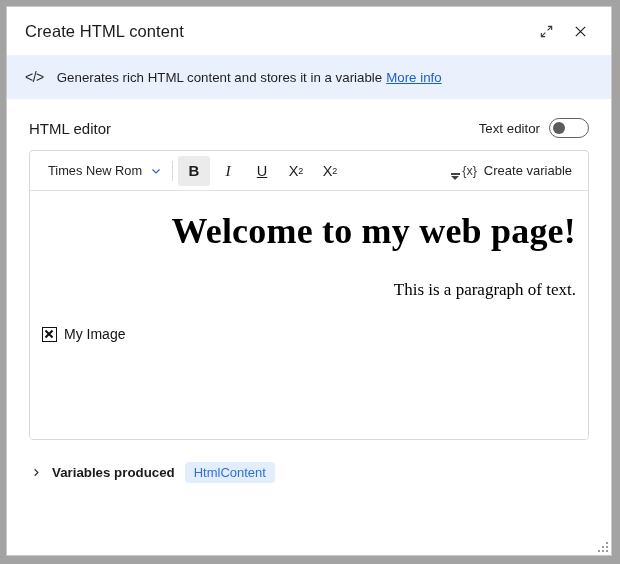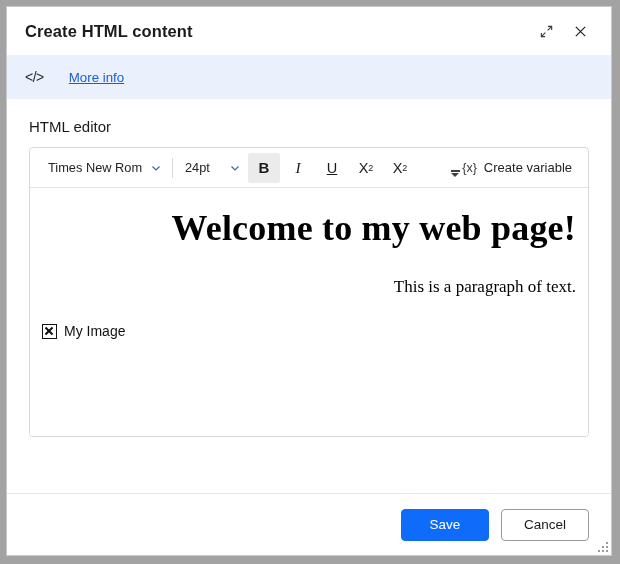--- a/index.html
+++ b/index.html
@@ -34,21 +34,21 @@
     min-height: 48px;
     display: flex;
     align-items: center;
     padding: 0 14px 0 18px;
     background: #ffffff;
     box-sizing: border-box;
   }
   .title-text {
     font-size: 16.5px;
     color: #1b1b1b;
-    font-weight: 700;
+    font-weight: 400;
     letter-spacing: 0.1px;
     flex: 1;
   }
   .title-btn {
     width: 34px;
     height: 32px;
     display: flex;
     align-items: center;
     justify-content: center;
     cursor: pointer;
@@ -73,21 +73,21 @@
     letter-spacing: -0.5px;
   }
   .banner-text {
     font-size: 13.3px;
     color: #1f1f1f;
   }
   .banner-link {
     font-size: 13.3px;
     color: #1a5fd0;
     text-decoration: underline;
-    margin-left: 12px;
+    margin-left: 4px;
     cursor: pointer;
   }
 
   
   .body {
     flex: 1;
     padding: 0 22px;
     box-sizing: border-box;
     display: flex;
     flex-direction: column;
@@ -391,52 +391,51 @@
       </div>
       <div class="title-btn">
         <svg width="15" height="15" viewBox="0 0 16 16" fill="none" stroke="#1f1f1f" stroke-width="1.25">
           <path d="M3 3l10 10M13 3L3 13"></path>
         </svg>
       </div>
     </div>
 
     <div class="banner">
       <span class="banner-icon">&lt;/&gt;</span>
+      <span class="banner-text">Generates rich HTML content and stores it in a variable</span>
       <a class="banner-link">More info</a>
     </div>
 
     <div class="body">
 
       <div class="editor-header">
         <div class="editor-label">HTML editor</div>
+        <div class="toggle-wrap">
+          <span class="toggle-label">Text editor</span>
+          <div class="toggle">
+            <div class="knob"></div>
+          </div>
+        </div>
       </div>
 
       <div class="editor-frame">
 
         <div class="toolbar">
 
           <div class="tb-select font-select">
             <span class="sel-text">Times New Rom</span>
             <span class="chev">
               <svg width="12" height="12" viewBox="0 0 12 12" fill="none" stroke="#3b5bd0" stroke-width="1.2">
                 <path d="M2.5 4.5L6 8l3.5-3.5"></path>
               </svg>
             </span>
           </div>
 
           <div class="tb-sep"></div>
 
-          <div class="tb-select size-select">
-            <span class="sel-text">24pt</span>
-            <span class="chev">
-              <svg width="12" height="12" viewBox="0 0 12 12" fill="none" stroke="#3b5bd0" stroke-width="1.2">
-                <path d="M2.5 4.5L6 8l3.5-3.5"></path>
-              </svg>
-            </span>
-          </div>
 
           <div class="tb-btn bold active">B</div>
           <div class="tb-btn italic">I</div>
           <div class="tb-btn underline">U</div>
           <div class="tb-btn">
             <span>X</span>
               <span class="sub">2</span>
           </div>
           <div class="tb-btn">
             <span>X</span>
@@ -457,27 +456,32 @@
         <div class="canvas">
           <div class="doc-h1">Welcome to my web page!</div>
           <div class="doc-p">This is a paragraph of text.</div>
           <div class="doc-img-row">
             <div class="broken-img"></div>
             <span class="img-alt">My Image</span>
           </div>
         </div>
       </div>
 
+      <div class="vars-row">
+        <span class="vars-chev">
+          <svg width="11" height="11" viewBox="0 0 12 12" fill="none" stroke="#323232" stroke-width="1.3">
+            <path d="M4 2.5L7.5 6 4 9.5"></path>
+          </svg>
+        </span>
+        <span class="vars-label">Variables produced</span>
+        <span class="var-badge">HtmlContent</span>
+      </div>
 
     </div>
 
-    <div class="footer">
-      <div class="btn btn-primary">Save</div>
-      <div class="btn btn-secondary">Cancel</div>
-    </div>
 
     <div class="grip">
       <i style="right:0;bottom:0"></i>
       <i style="right:4px;bottom:0"></i>
       <i style="right:8px;bottom:0"></i>
       <i style="right:0;bottom:4px"></i>
       <i style="right:4px;bottom:4px"></i>
       <i style="right:0;bottom:8px"></i>
     </div>
 

